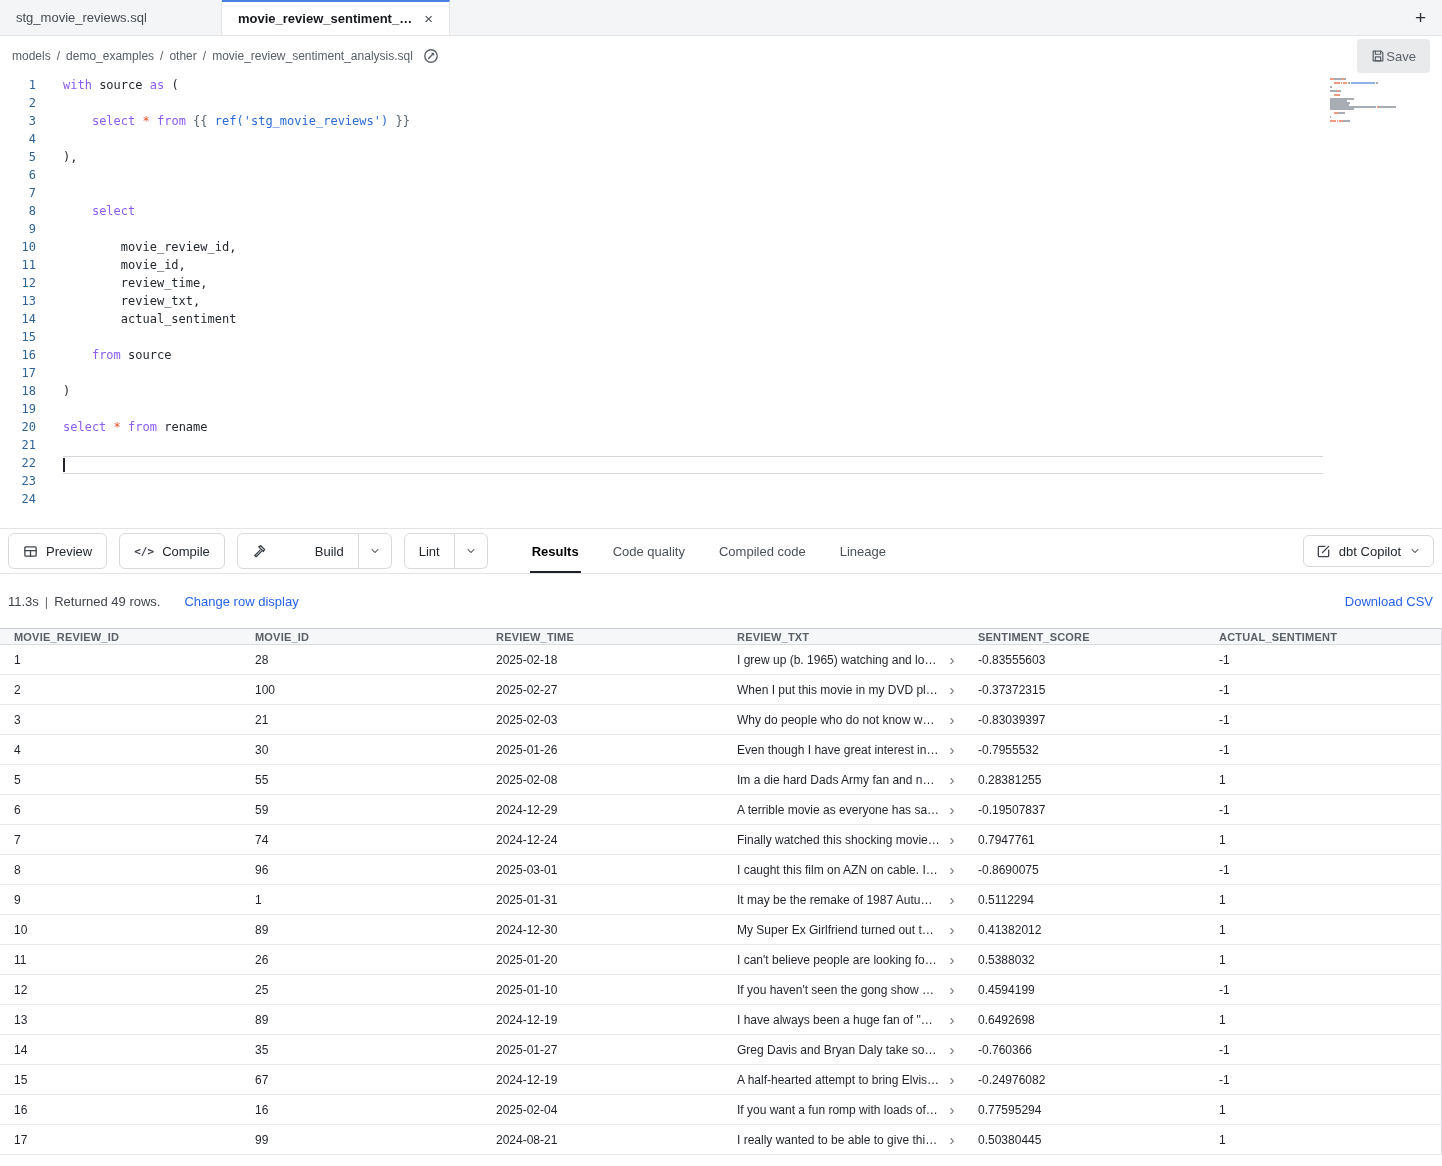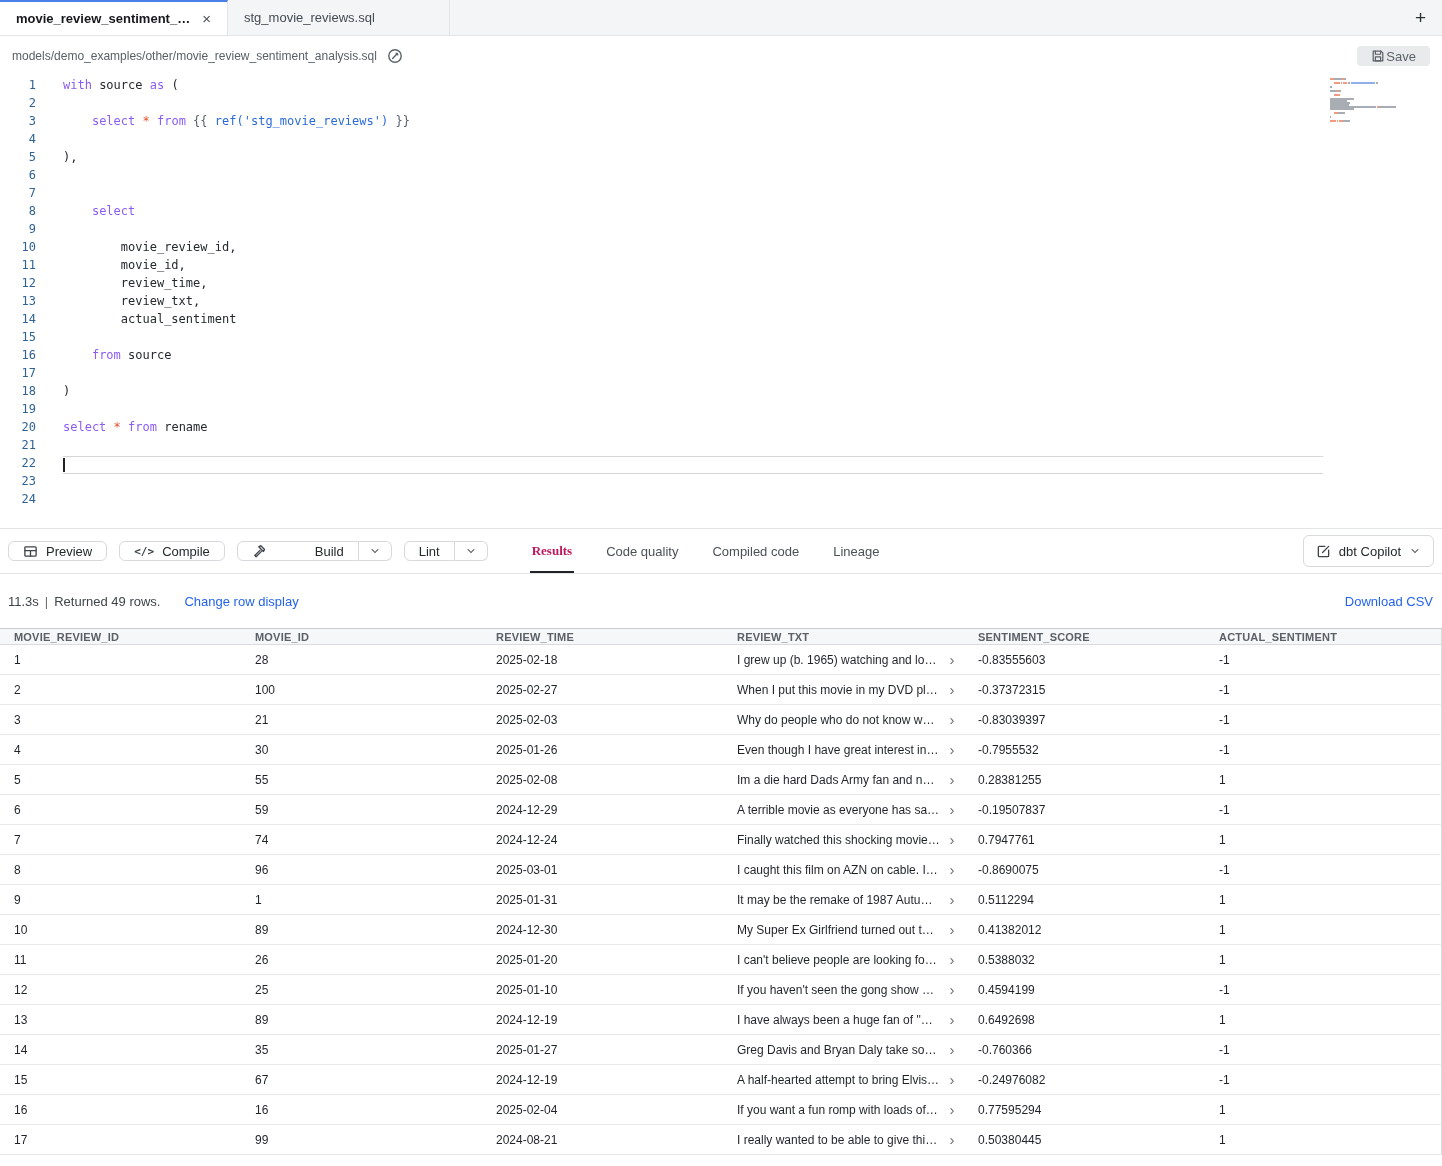--- a/index.html
+++ b/index.html
@@ -18,24 +18,24 @@
   .tab .tab-label { overflow:hidden; text-overflow:ellipsis; white-space:nowrap; }
   .tab.active { background:#fff; border-top:2px solid #4a7fe8; color:#16181d;
                 font-weight:bold; width:228px; }
   .tab-close { margin-left:auto; padding-left:10px; color:#4b5157; font-size:15px;
                font-weight:normal; line-height:1; }
   .newtab { position:absolute; right:10px; top:0; height:36px; display:flex;
             align-items:center; font-size:19px; color:#2c3136; cursor:pointer; padding:0 6px; }
 
   
   .crumbbar { height:40px; background:#fff; display:flex; align-items:center; padding:0 12px; }
-  .breadcrumb { display:flex; align-items:center; font-size:12px; color:#5a6067; }
+  .breadcrumb { display:flex; align-items:center; gap:6px; font-size:12px; color:#5a6067; }
   .breadcrumb .part { cursor:pointer; }
   .copilot-badge { margin-left:10px; display:flex; align-items:center; cursor:pointer; }
-  .save-btn { margin-left:auto; display:flex; align-items:center; gap:1px; height:20px;
+  .save-btn { margin-left:auto; display:flex; align-items:center; gap:1px; height:34px;
               padding:0 14px; background:#e9eaec; border:none; border-radius:4px;
               font-size:13px; color:#5b6169; font-family:inherit; cursor:pointer; }
 
   
   .editor { height:452px; display:flex; position:relative; background:#fff; }
   .gutter { width:55px; padding-top:2px; flex:none; }
   .ln { height:18px; line-height:18px; font:12px "DejaVu Sans Mono", monospace;
         color:#2f6395; text-align:right; padding-right:19px; }
   .code { width:1268px; padding:2px 0 0 8px; flex:none; }
   .code-line { height:18px; line-height:18px; font:12px "DejaVu Sans Mono", monospace;
@@ -54,35 +54,35 @@
   .mini-kw { background:#f09a80; }
   .mini-op { background:#f09a80; }
   .mini-pl { background:#a8adb4; }
   .mini-fn, .mini-str, .mini-pn { background:#8fb0e8; }
   .mini-jj { background:#a8adb4; }
   .mini-sp { background:transparent; }
 
   
   .toolbar { height:46px; border-top:1px solid #e3e4e6; border-bottom:1px solid #e3e4e6;
              display:flex; align-items:center; padding:0 8px; }
-  .btn { display:flex; align-items:center; gap:8px; height:20px; padding:0 14px;
+  .btn { display:flex; align-items:center; gap:8px; height:36px; padding:0 14px;
          border:1px solid #d7d9dc; border-radius:6px; background:#fff; font-size:13px;
          color:#24292e; font-family:inherit; cursor:pointer; }
   .btn + .btn, .btn-group { margin-left:12px; }
   .btn-group { display:flex; }
   .btn-group .btn { margin-left:0; }
   .btn-group .btn.main { border-radius:6px 0 0 6px;gap:48px; }
   .btn-group .btn.caret { border-radius:0 6px 6px 0; border-left:none; padding:0 10px; }
   .icn { display:flex; align-items:center; }
   .code-icn { font:bold 11px "DejaVu Sans Mono", monospace; color:#3f444a; }
 
   .rtabs { display:flex; align-items:stretch; height:100%; margin-left:42px; gap:30px; }
   .rtab { display:flex; align-items:center; font-size:13px; color:#4b5157;
           padding:0 2px; cursor:pointer; }
-  .rtab.active { color:#be185d; font-weight:bold; box-shadow:inset 0 -2px 0 #1f2328;font-family:Liberation Serif, serif; }
+  .rtab.active { color:#000000; font-weight:bold; box-shadow:inset 0 -2px 0 #1f2328; }
 
   .copilot-btn { margin-left:auto; display:flex; align-items:center; gap:8px; height:32px;
                  padding:0 12px; border:1px solid #d7d9dc; border-radius:6px; background:#fff;
                  font-size:13px; color:#24292e; font-family:inherit; cursor:pointer; }
 
   
   .statusbar { height:54px; display:flex; align-items:center; padding:0 8px;
                font-size:13px; color:#3f444a; }
   .statusbar .sep-pipe { margin:0 6px; color:#6b7077; }
   .link { color:#2563eb; cursor:pointer; }
@@ -104,26 +104,26 @@
                     line-height:1; cursor:pointer; text-align:center; }
   svg.sicon { stroke:#3f444a; fill:none; stroke-width:1.4; stroke-linecap:round; stroke-linejoin:round; }
   svg.sicon-gray { stroke:#5b6169; fill:none; stroke-width:1.4; stroke-linecap:round; stroke-linejoin:round; }
 </style>
 </head>
 <body>
 
 <div class="app">
 
   <div class="tabbar">
+    <div class="tab">
+      <span class="tab-label">stg_movie_reviews.sql</span>
+    </div>
     <div class="tab active">
       <span class="tab-label">movie_review_sentiment_…</span>
       <span class="tab-close">×</span>
-    </div>
-    <div class="tab">
-      <span class="tab-label">stg_movie_reviews.sql</span>
     </div>
     <div class="newtab">+</div>
   </div>
 
   <div class="crumbbar">
     <div class="breadcrumb">
       <span class="part">models</span>
       <span class="sep">/</span>
       <span class="part">demo_examples</span>
       <span class="sep">/</span>

